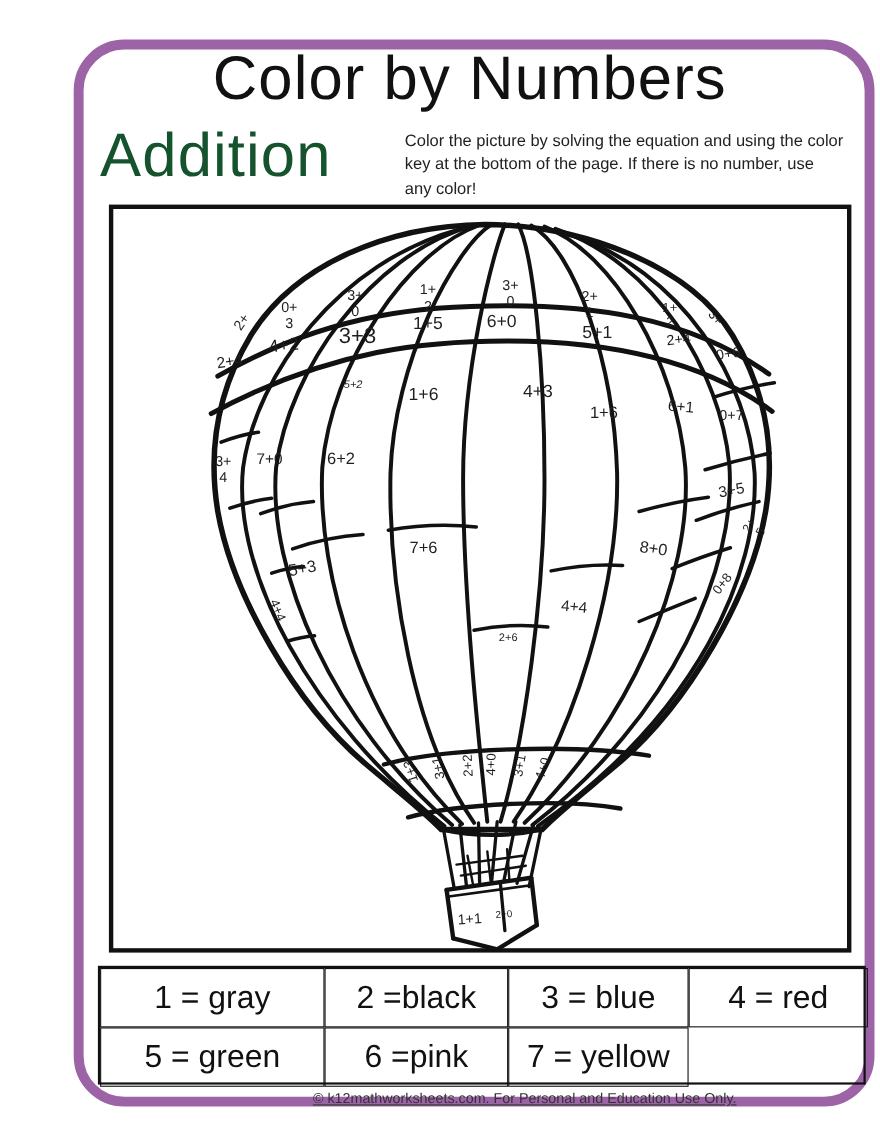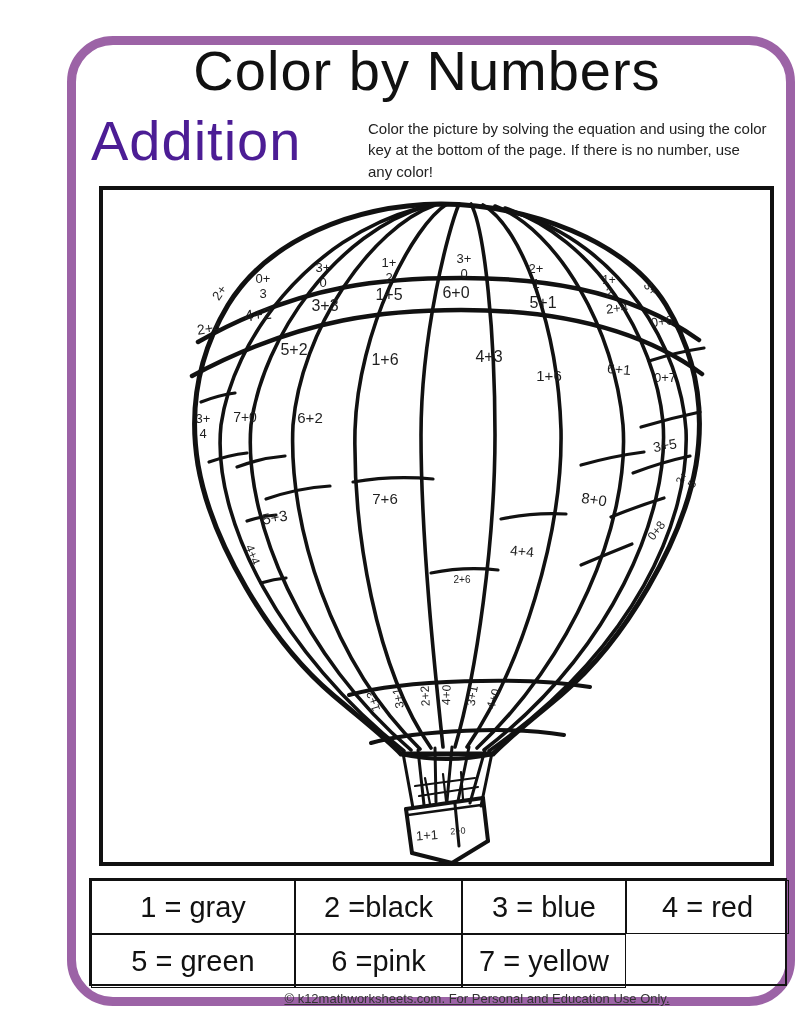--- a/index.html
+++ b/index.html
@@ -3,21 +3,21 @@
 <meta charset="utf-8">
 <style>
   html,body{margin:0;padding:0;background:#ffffff;}
   .page{position:relative;width:800px;height:1035px;background:#fff;overflow:hidden;
         font-family:"Liberation Sans",sans-serif;color:#1d1d1d;margin-left:37px;}
   .purple-border{position:absolute;left:30px;top:36px;width:728px;height:970px;
         border:9px solid #9c63a6;border-radius:46px;box-sizing:border-box;}
   .title{position:absolute;left:60px;top:38px;width:660px;margin:0;text-align:center;
         font-size:56px;font-weight:400;letter-spacing:1px;color:#111;}
   .subtitle{position:absolute;left:54px;top:108px;margin:0;font-size:56px;font-weight:400;
-        letter-spacing:1px;color:#4c1d95;}
+        letter-spacing:1px;color:#14532d;}
   .instructions{position:absolute;left:331px;top:118px;width:400px;margin:0;
         font-size:15px;line-height:1.42;color:#222;}
   .art-frame{position:absolute;left:62px;top:186px;width:675px;height:680px;
         border:4px solid #111;box-sizing:border-box;background:#fff;}
   .art-frame svg{position:absolute;left:-4px;top:-4px;}
   .eq-layer{position:absolute;left:0;top:0;width:800px;height:1035px;pointer-events:none;}
   .eq{position:absolute;white-space:pre;text-align:center;line-height:1.12;color:#1f1f1f;
         font-family:"Liberation Sans",sans-serif;transform-origin:center;}
   .color-key{position:absolute;left:52px;top:878px;width:698px;height:108px;
         display:grid;grid-template-columns:204px 167px 164px 163px;grid-template-rows:54px 54px;
@@ -117,36 +117,36 @@
   </div>
 
   <div class="eq-layer">
       <span class="eq" style="left: 183px; top: 293px; font-size: 13px; transform: translate(-50%, -50%) rotate(-55deg);">2+</span>
       <span class="eq" style="left: 226px; top: 287px; font-size: 13px; transform: translate(-50%, -50%) rotate(0deg);">0+
 3</span>
       <span class="eq" style="left: 221px; top: 315px; font-size: 16px; transform: translate(-50%, -50%) rotate(-6deg);">4+2</span>
       <span class="eq" style="left: 172px; top: 329px; font-size: 14px; transform: translate(-50%, -50%) rotate(-8deg);">2+4</span>
       <span class="eq" style="left: 286px; top: 276px; font-size: 13px; transform: translate(-50%, -50%) rotate(0deg);">3+
 0</span>
-      <span class="eq" style="left: 288px; top: 306px; font-size: 16px; transform: translate(-50%, -50%) rotate(0deg);">3+3</span>
+      <span class="eq" style="left: 288px; top: 306px; font-size: 20px; transform: translate(-50%, -50%) rotate(0deg);">3+3</span>
       <span class="eq" style="left: 352px; top: 271px; font-size: 13px; transform: translate(-50%, -50%) rotate(0deg);">1+
 2</span>
       <span class="eq" style="left: 352px; top: 295px; font-size: 16px; transform: translate(-50%, -50%) rotate(0deg);">1+5</span>
       <span class="eq" style="left: 427px; top: 267px; font-size: 13px; transform: translate(-50%, -50%) rotate(0deg);">3+
 0</span>
       <span class="eq" style="left: 419px; top: 293px; font-size: 16px; transform: translate(-50%, -50%) rotate(0deg);">6+0</span>
       <span class="eq" style="left: 499px; top: 277px; font-size: 13px; transform: translate(-50%, -50%) rotate(0deg);">2+
 1</span>
       <span class="eq" style="left: 506px; top: 303px; font-size: 16px; transform: translate(-50%, -50%) rotate(0deg);">5+1</span>
       <span class="eq" style="left: 572px; top: 287px; font-size: 12px; transform: translate(-50%, -50%) rotate(0deg);">1+
 2</span>
       <span class="eq" style="left: 580px; top: 309px; font-size: 13px; transform: translate(-50%, -50%) rotate(-6deg);">2+4</span>
       <span class="eq" style="left: 613px; top: 289px; font-size: 12px; transform: translate(-50%, -50%) rotate(50deg);">3+</span>
       <span class="eq" style="left: 625px; top: 322px; font-size: 13px; transform: translate(-50%, -50%) rotate(-8deg);">0+6</span>
-      <span class="eq" style="left: 257px; top: 350px; font-size: 16px; transform: translate(-50%, -50%) rotate(0deg);">5+2</span>
+      <span class="eq" style="left: 284px; top: 350px; font-size: 10px; transform: translate(-50%, -50%) rotate(0deg); font-style: italic;">5+2</span>
       <span class="eq" style="left: 348px; top: 360px; font-size: 16px; transform: translate(-50%, -50%) rotate(0deg);">1+6</span>
       <span class="eq" style="left: 452px; top: 357px; font-size: 16px; transform: translate(-50%, -50%) rotate(0deg);">4+3</span>
       <span class="eq" style="left: 512px; top: 376px; font-size: 15px; transform: translate(-50%, -50%) rotate(0deg);">1+6</span>
       <span class="eq" style="left: 582px; top: 370px; font-size: 14px; transform: translate(-50%, -50%) rotate(5deg);">6+1</span>
       <span class="eq" style="left: 628px; top: 378px; font-size: 13px; transform: translate(-50%, -50%) rotate(0deg);">0+7</span>
       <span class="eq" style="left: 166px; top: 427px; font-size: 13px; transform: translate(-50%, -50%) rotate(0deg);">3+
 4</span>
       <span class="eq" style="left: 208px; top: 418px; font-size: 14px; transform: translate(-50%, -50%) rotate(0deg);">7+0</span>
       <span class="eq" style="left: 273px; top: 418px; font-size: 15px; transform: translate(-50%, -50%) rotate(0deg);">6+2</span>
       <span class="eq" style="left: 628px; top: 446px; font-size: 14px; transform: translate(-50%, -50%) rotate(-10deg);">3+5</span>

